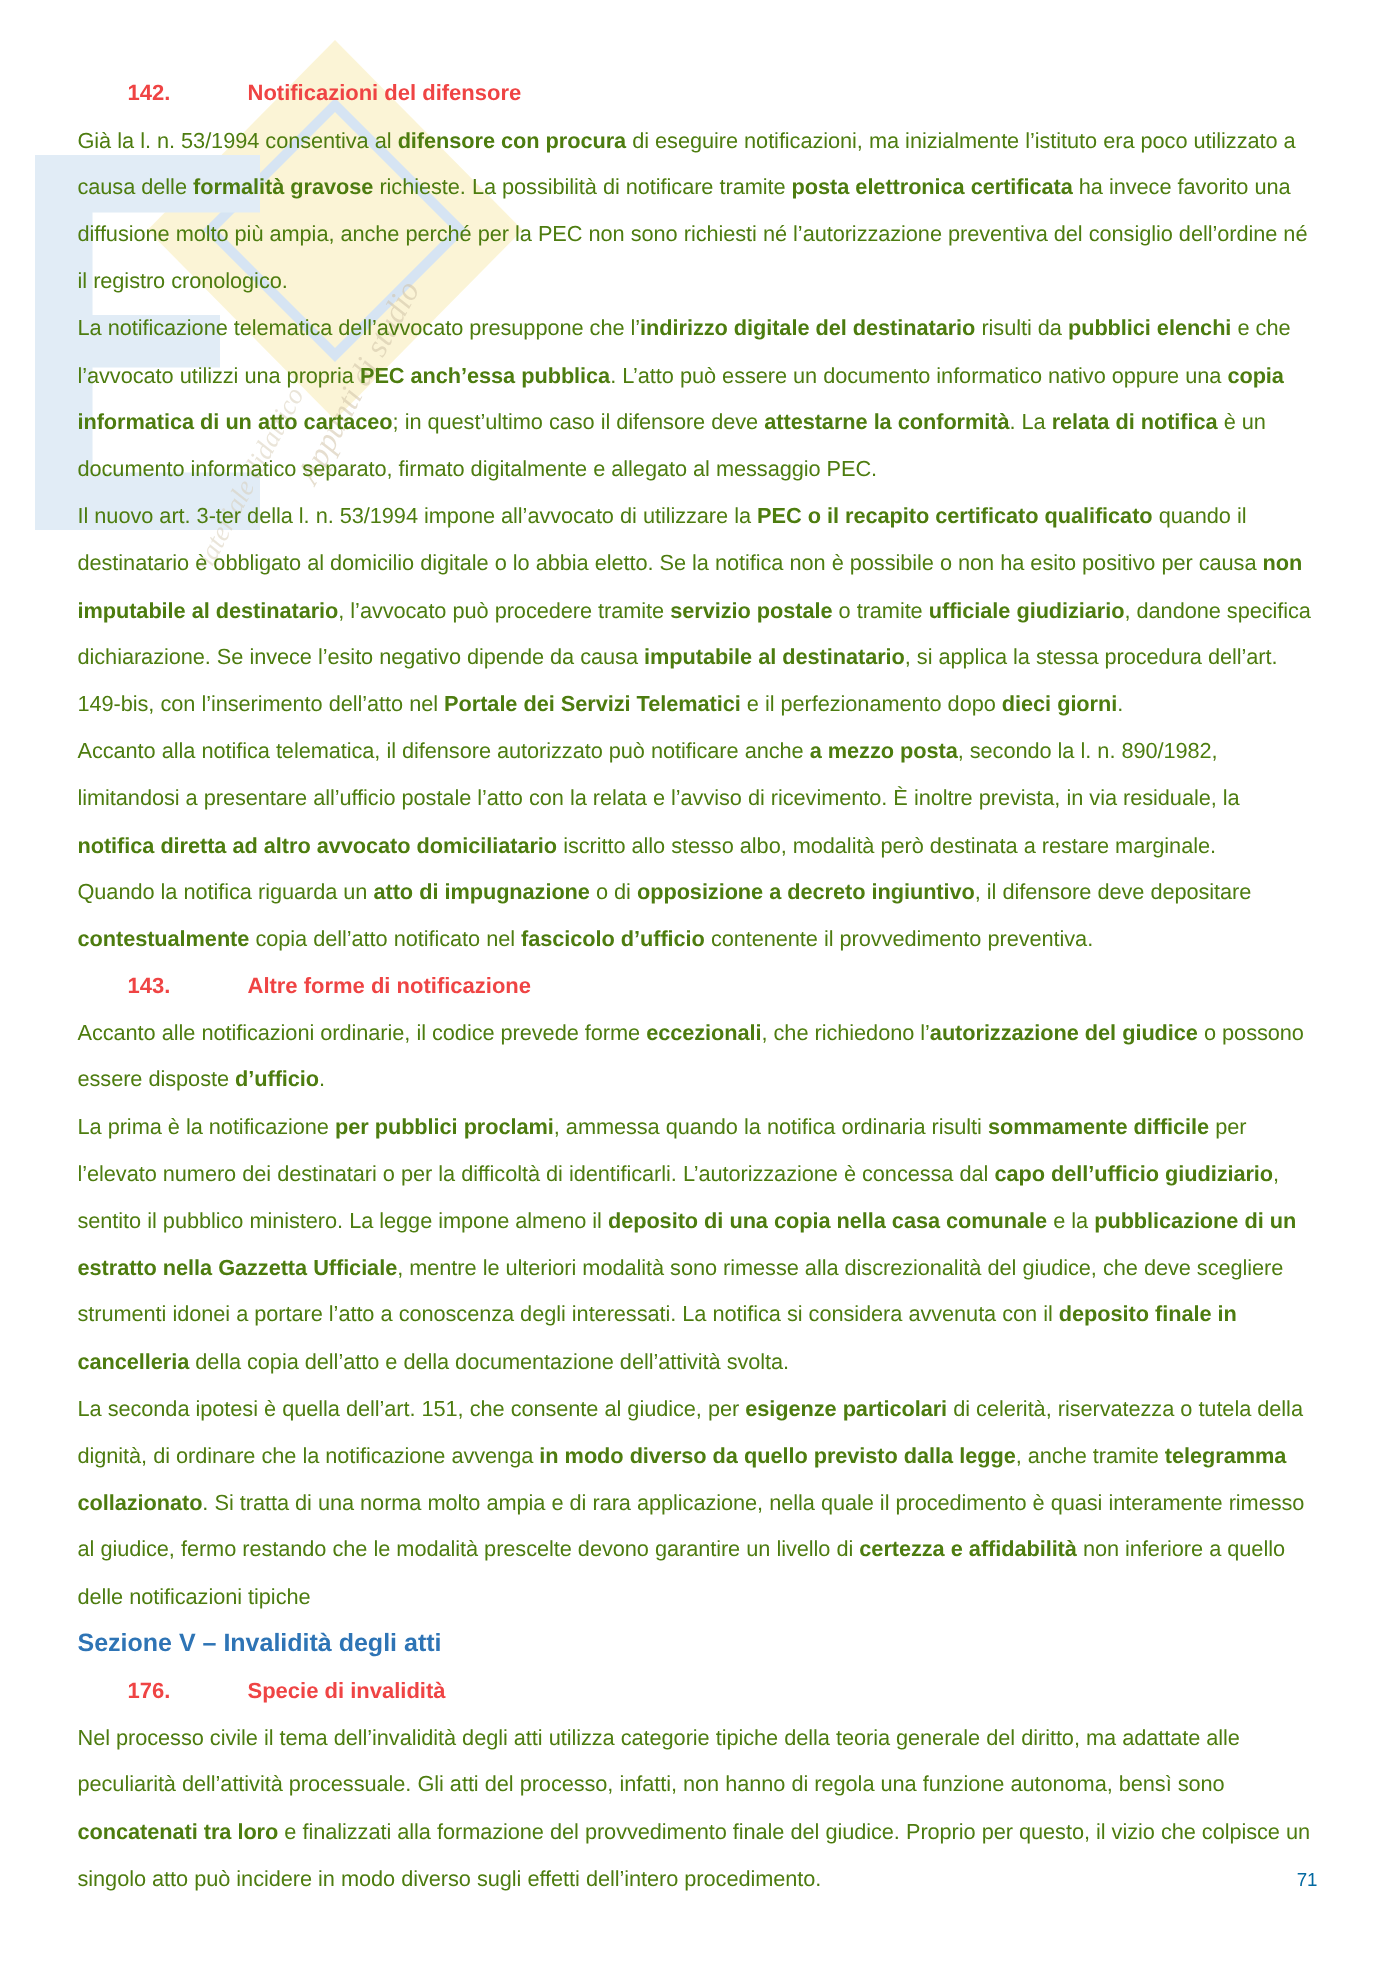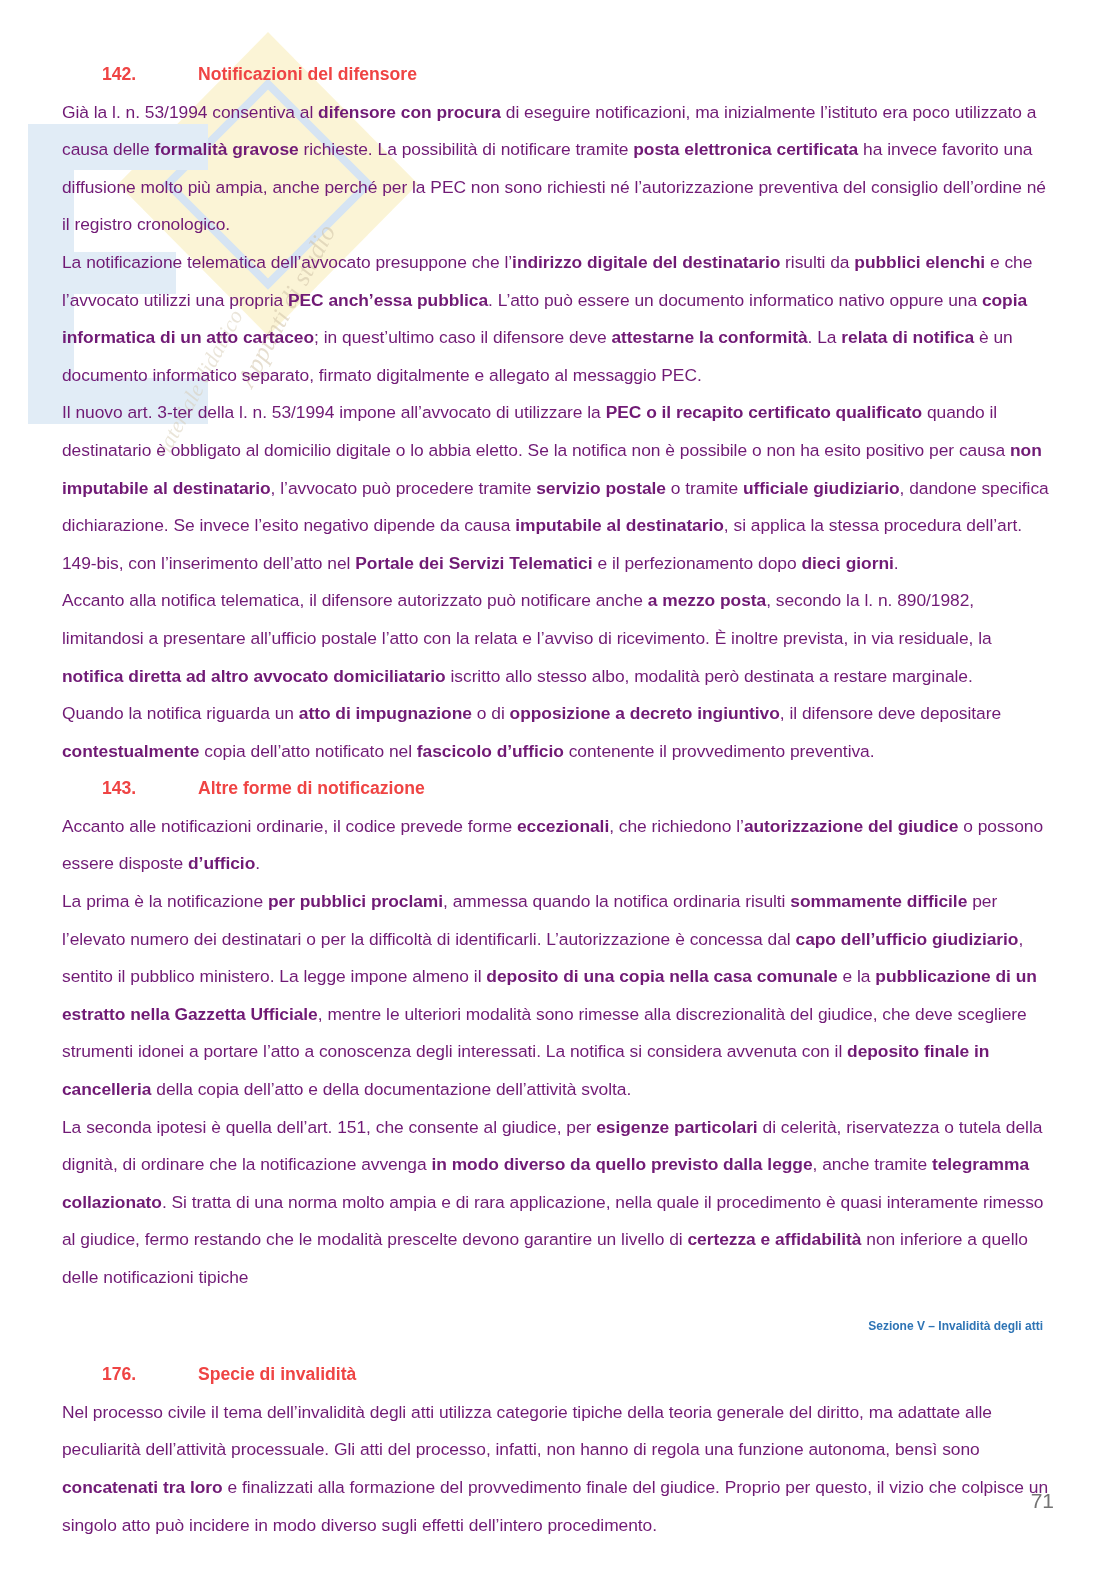--- a/index.html
+++ b/index.html
@@ -37,21 +37,21 @@
     position: relative;
     z-index: 2;
     padding: 56px 62px 0 62px;
     box-sizing: border-box;
     width: 100%;
   }
 
   .para {
     font-size: 17.4px;
     line-height: 37.6px;
-    color: #701a75;
+    color: #4d7c0f;
     text-align: left;
     margin: 0;
     letter-spacing: -0.05px;
     word-spacing: 0.1px;
   }
   .para b { font-weight: 700; }
 
   .heading-num {
     color: #ef4444;
     font-size: 17.6px;
@@ -59,32 +59,32 @@
     margin: 0;
     padding-left: 40px;
     white-space: pre;
   }
   .heading-num .num { display: inline-block; width: 96px; }
   .heading-num .ttl { }
 
   .section-heading {
     color: #2e74b5;
     font-weight: 700;
-    font-size: 12px;
+    font-size: 20px;
     line-height: 37.6px;
-    text-align: right;
-    margin: 11px;
+    text-align: left;
+    margin: 0;
   }
 
   .page-number {
     position: absolute;
     right: 62px;
     bottom: 66px;
-    font-size: 21px;
-    color: #737373;
+    font-size: 15px;
+    color: #0369a1;
     z-index: 2;
   }
 </style>
 </head>
 <body>
 
 <div class="page">
 
   <div class="watermark">
     <svg viewBox="0 0 430 430" xmlns="http://www.w3.org/2000/svg">

